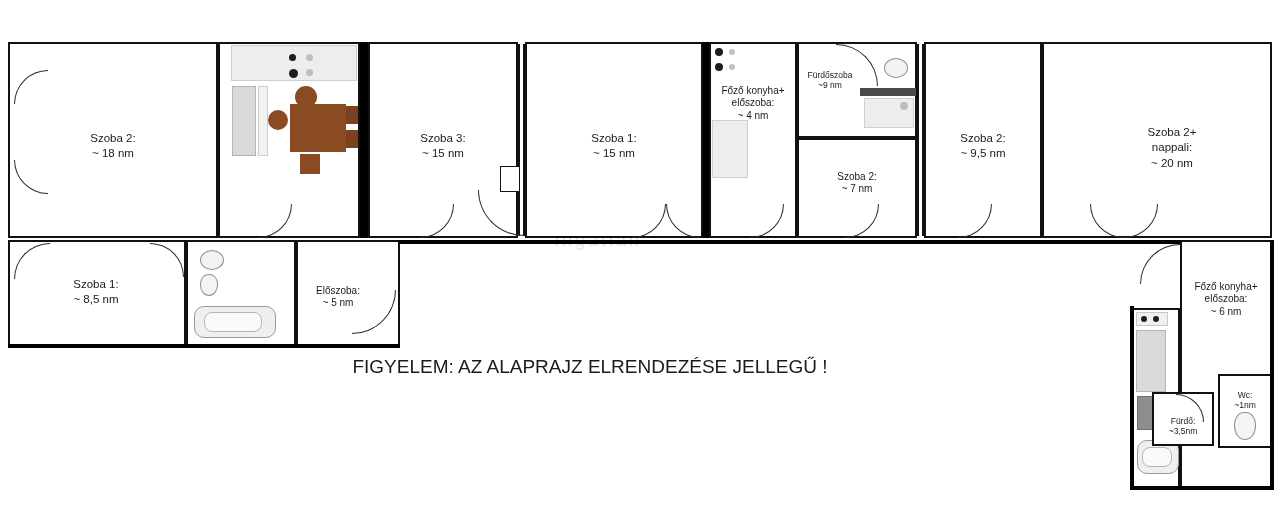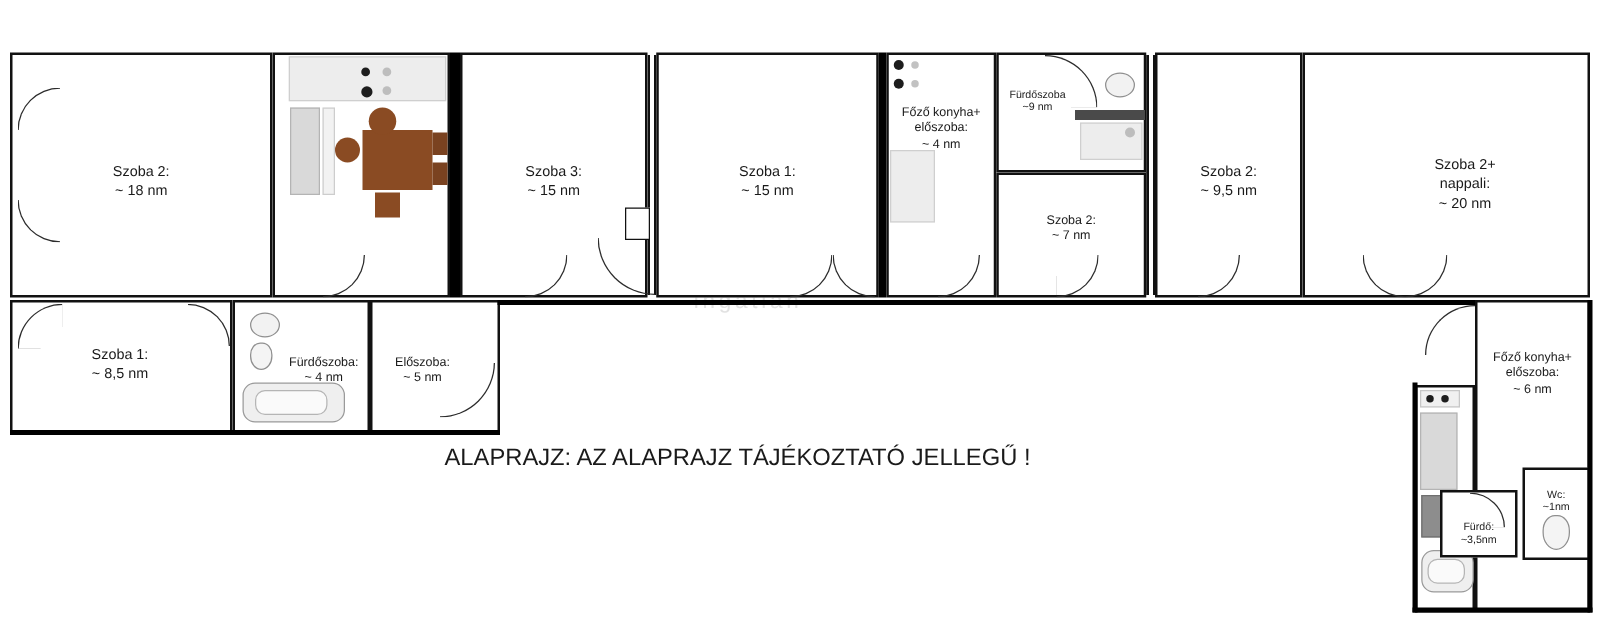--- a/index.html
+++ b/index.html
@@ -92,21 +92,21 @@
     color: #e2e2e2;
     letter-spacing: 3px;
     user-select: none;
   }
 </style>
 </head>
 <body>
 
 <div id="page">
 
-  <div class="title-bottom">ALAPRAJZ: AZ ALAPRAJZ TÁJÉKOZTATÓ JELLEGŰ !</div>
+  <div class="title-bottom">FIGYELEM: AZ ALAPRAJZ ELRENDEZÉSE JELLEGŰ !</div>
 
   <div class="watermark" style="left:555px; top:230px;">ingatlan</div>
 
   <div class="room" style="left:8px; top:42px; width:210px; height:196px;"></div>
   <div class="label" style="left:38px; top:116px; width:150px;">
     <span>Szoba 2:</span><br><span>~ 18 nm</span>
   </div>
   <div class="door tl" style="left:14px; top:70px; width:34px; height:34px;"></div>
   <div class="door bl" style="left:14px; top:160px; width:34px; height:34px;"></div>
 
@@ -198,23 +198,20 @@
     <span>Szoba 1:</span><br><span>~ 8,5 nm</span>
   </div>
   <div class="door tl" style="left:14px; top:243px; width:36px; height:36px;"></div>
   <div class="door tr" style="left:150px; top:243px; width:34px; height:34px;"></div>
 
   <div class="room" style="left:186px; top:240px; width:110px; height:108px;"></div>
   <div class="fx sinkc" style="left:200px; top:250px; width:24px; height:20px;"></div>
   <div class="fx wc-bowl" style="left:200px; top:274px; width:18px; height:22px;"></div>
   <div class="fx tub" style="left:194px; top:306px; width:82px; height:32px;"></div>
   <div class="fx" style="left:204px; top:312px; width:58px; height:20px; border:1.2px solid #b5b5b5; border-radius:8px; background:#fafafa;"></div>
-  <div class="label sm" style="left:216px; top:272px; width:86px;">
-    <span>Fürdőszoba:</span><br><span>~ 4 nm</span>
-  </div>
 
   <div class="room" style="left:296px; top:240px; width:104px; height:108px;"></div>
   <div class="label sm" style="left:300px; top:272px; width:76px;">
     <span>Előszoba:</span><br><span>~ 5 nm</span>
   </div>
   <div class="door br" style="left:352px; top:290px; width:44px; height:44px;"></div>
 
   <div class="wall" style="left:398px; top:240px; width:786px; height:4px;"></div>
   <div class="wall" style="left:8px; top:344px; width:392px; height:4px;"></div>
 

